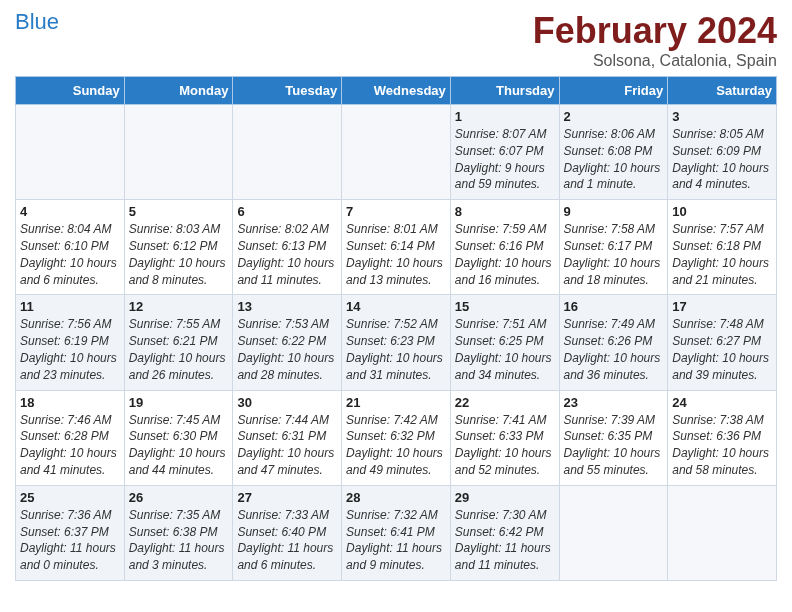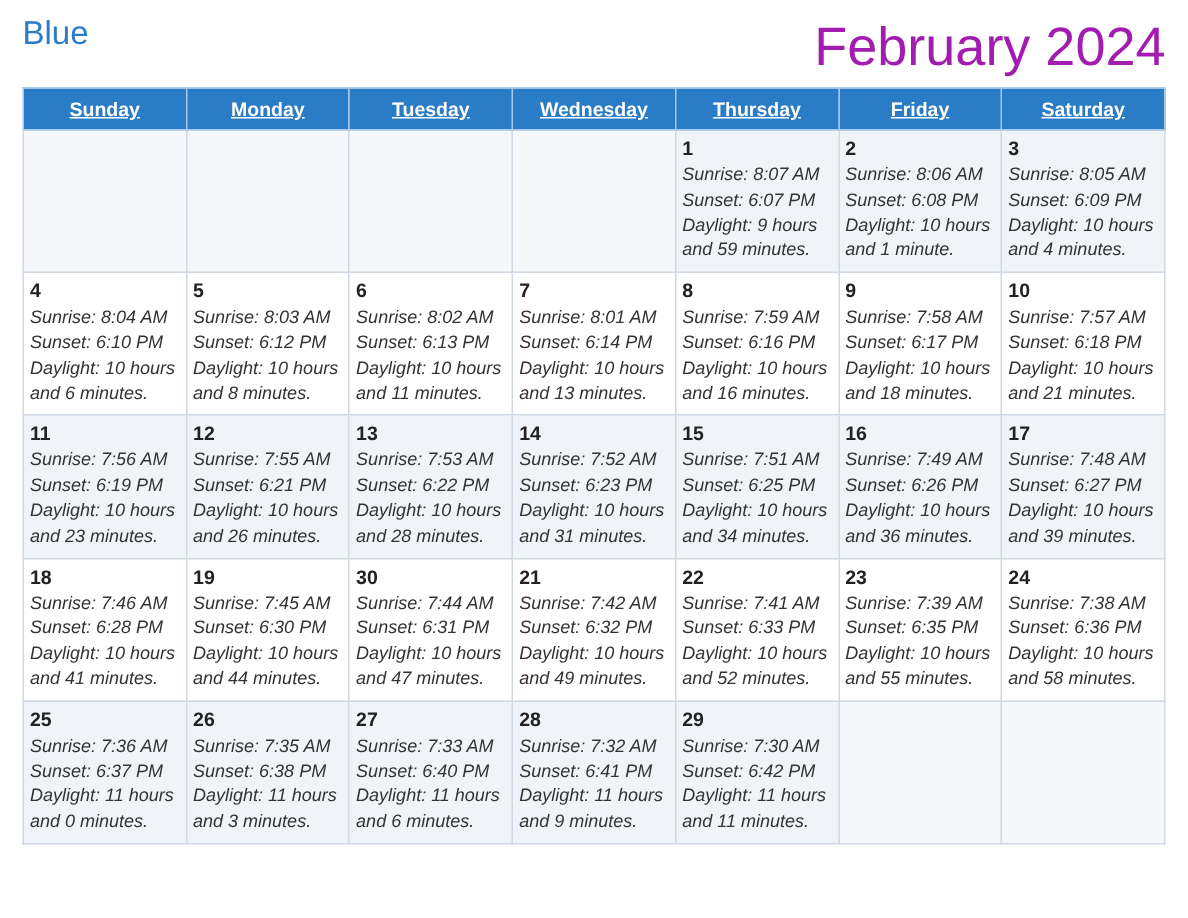--- a/index.html
+++ b/index.html
@@ -31,41 +31,40 @@
     .logo-icon {
       width: 36px;
       height: 28px;
       margin-left: 2px;
     }
     .title-area {
       text-align: right;
     }
     .month-title {
       font-size: 36px;
-      font-weight: normal;
-      color: #a21caf;
+      font-weight: bold;
+      color: #7f1d1d;
     }
     .location-title {
       font-size: 16px;
       color: #555;
     }
     table {
       width: 100%;
       border-collapse: collapse;
       table-layout: fixed;
     }
     thead tr th {
       background-color: #2a7cc7;
       color: #fff;
       font-size: 13px;
       font-weight: bold;
       padding: 6px 4px;
-      text-align: center;
+      text-align: right;
       border: 1px solid #aac8e8;
-      text-decoration: underline;
     }
     tbody tr td {
       vertical-align: top;
       padding: 4px 4px 6px 4px;
       font-size: 10.5px;
       color: #333;
       border: 1px solid #d0d8e4;
       background: #fff;
       min-height: 70px;
       height: 88px;
@@ -99,20 +98,21 @@
 <div class="header-area">
   <div class="logo">
     <div>
       <div style="display:flex;align-items:center;margin-top:-4px;">
         <span class="logo-text" style="color:#2a7cc7;font-size:22px;font-weight:normal;">Blue</span>
       </div>
     </div>
   </div>
   <div class="title-area">
     <div class="month-title">February 2024</div>
+    <div class="location-title">Solsona, Catalonia, Spain</div>
   </div>
 </div>
 
 <table>
   <thead>
     <tr id="header-row">
     <th>Sunday</th>
         <th>Monday</th>
         <th>Tuesday</th>
         <th>Wednesday</th>

